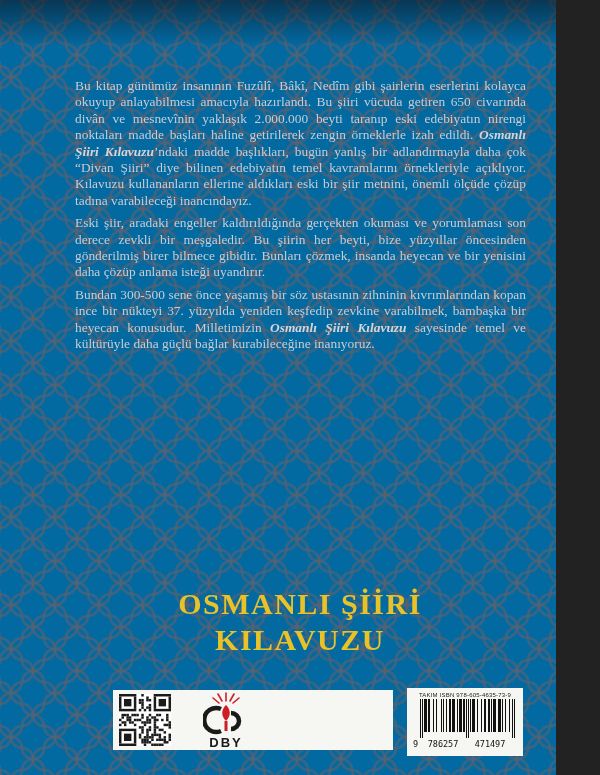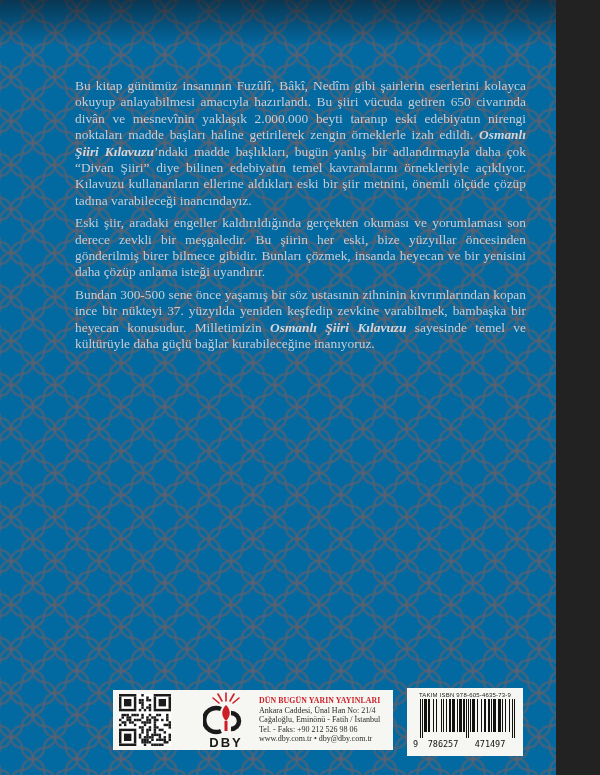--- a/index.html
+++ b/index.html
@@ -79,24 +79,28 @@
           <path transform="translate(-11,-11) scale(1.1)" d="M-10,-10 A10 10 0 0 1 10,-10 A10 10 0 0 1 10,10 A10 10 0 0 1 -10,10 A10 10 0 0 1 -10,-10 Z"></path>
         </g>
       </pattern>
     </defs>
     <rect width="600" height="775" fill="url(#qf)"></rect>
   </svg>
   <div class="top-shade"></div>
 
   <div class="body-text">
       <p><span>Bu kitap günümüz insanının Fuzûlî, Bâkî, Nedîm gibi şairlerin eserlerini kolayca okuyup anlayabilmesi amacıyla hazırlandı. Bu şiiri vücuda getiren 650 civarında divân ve mesnevînin yaklaşık 2.000.000 beyti taranıp eski edebiyatın nirengi noktaları madde başları haline getirilerek zengin örneklerle izah edildi. </span><em>Osmanlı Şiiri Kılavuzu</em><span>’ndaki madde başlıkları, bugün yanlış bir adlandırmayla daha çok “Divan Şiiri” diye bilinen edebiyatın temel kavramlarını örnekleriyle açıklıyor. Kılavuzu kullananların ellerine aldıkları eski bir şiir metnini, önemli ölçüde çözüp tadına varabileceği inancındayız.</span></p>
-      <p><span>Eski şiir, aradaki engeller kaldırıldığında gerçekten okuması ve yorumlaması son derece zevkli bir meşgaledir. Bu şiirin her eski, bize yüzyıllar öncesinden gönderilmiş birer bilmece gibidir. Bunları çözmek, insanda heyecan ve bir yenisini daha çözüp anlama isteği uyandırır.</span></p>
+      <p><span>Eski şiir, aradaki engeller kaldırıldığında gerçekten okuması ve yorumlaması son derece zevkli bir meşgaledir. Bu şiirin her beyti, bize yüzyıllar öncesinden gönderilmiş birer bilmece gibidir. Bunları çözmek, insanda heyecan ve bir yenisini daha çözüp anlama isteği uyandırır.</span></p>
       <p><span>Bundan 300-500 sene önce yaşamış bir söz ustasının zihninin kıvrımlarından kopan ince bir nükteyi 37. yüzyılda yeniden keşfedip zevkine varabilmek, bambaşka bir heyecan konusudur. Milletimizin </span><em>Osmanlı Şiiri Kılavuzu</em><span> sayesinde temel ve kültürüyle daha güçlü bağlar kurabileceğine inanıyoruz.</span></p>
     </div>
 
+  <div class="title-block">
+    <div>OSMANLI ŞİİRİ</div>
+    <div>KILAVUZU</div>
+  </div>
 
   <div class="publisher-panel">
     <svg class="qr" width="52" height="52" viewBox="0 0 52 52" aria-hidden="true">
       <rect width="52" height="52" fill="#ffffff"></rect>
       <g id="qr-modules" fill="#1a1a1a">
           <rect x="0" y="0" width="17.333333333333336" height="2.4761904761904763"></rect>
           <rect x="0" y="14.857142857142858" width="17.333333333333336" height="2.4761904761904763"></rect>
           <rect x="0" y="2.4761904761904763" width="2.4761904761904763" height="12.380952380952381"></rect>
           <rect x="14.857142857142858" y="2.4761904761904763" width="2.4761904761904763" height="12.380952380952381"></rect>
           <rect x="4.9523809523809526" y="4.9523809523809526" width="7.428571428571429" height="7.428571428571429"></rect>
@@ -239,27 +243,20 @@
         <line x1="30" y1="12" x2="36" y2="7"></line>
       </g>
 
       <path d="M23 14 C19 18 17 24 23 30 C29 24 27 18 23 14 Z" fill="#cc1f26"></path>
       <path d="M23 30 L23 40" stroke="#cc1f26" stroke-width="3"></path>
 
       <path d="M18 18 A12 12 0 1 0 18 40" fill="none" stroke="#1a1a1a" stroke-width="4.5"></path>
       <path d="M28 22 A8 8 0 1 1 28 38" fill="none" stroke="#1a1a1a" stroke-width="4.5"></path>
       <text x="23" y="56" text-anchor="middle" font-family="Liberation Sans, sans-serif" font-weight="bold" font-size="13" letter-spacing="2" fill="#1a1a1a">DBY</text>
     </svg>
-    <div class="pub-text">
-      <div class="pub-name">DÜN BUGÜN YARIN YAYINLARI</div>
-      <div>Ankara Caddesi, Ünal Han No: 21/4</div>
-      <div>Cağaloğlu, Eminönü - Fatih / İstanbul</div>
-      <div>Tel. - Faks: +90 212 526 98 06</div>
-      <div>www.dby.com.tr • dby@dby.com.tr</div>
-    </div>
   </div>
 
   <div class="barcode-panel">
     <div class="isbn-label">TAKIM ISBN 978-605-4635-73-9</div>
     <svg class="barcode-svg" width="110" height="50" viewBox="0 0 110 50" aria-hidden="true">
       <g id="barcode-bars" fill="#111111">
           <rect x="10" y="0" width="1" height="39"></rect>
           <rect x="12" y="0" width="1" height="39"></rect>
           <rect x="14" y="0" width="1" height="33"></rect>
           <rect x="15" y="0" width="1" height="33"></rect>

